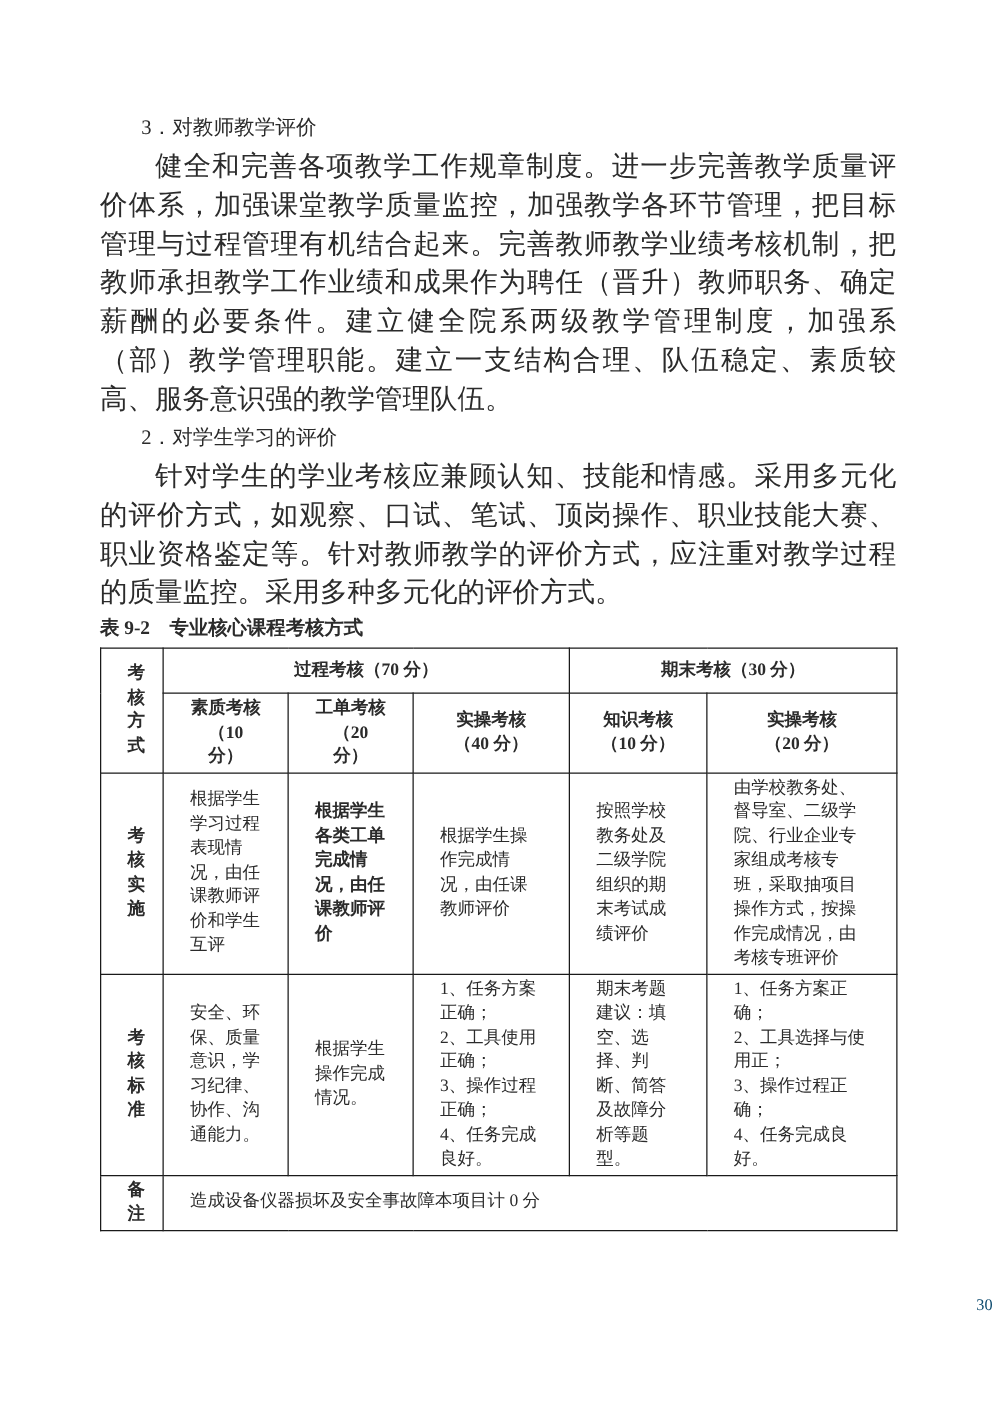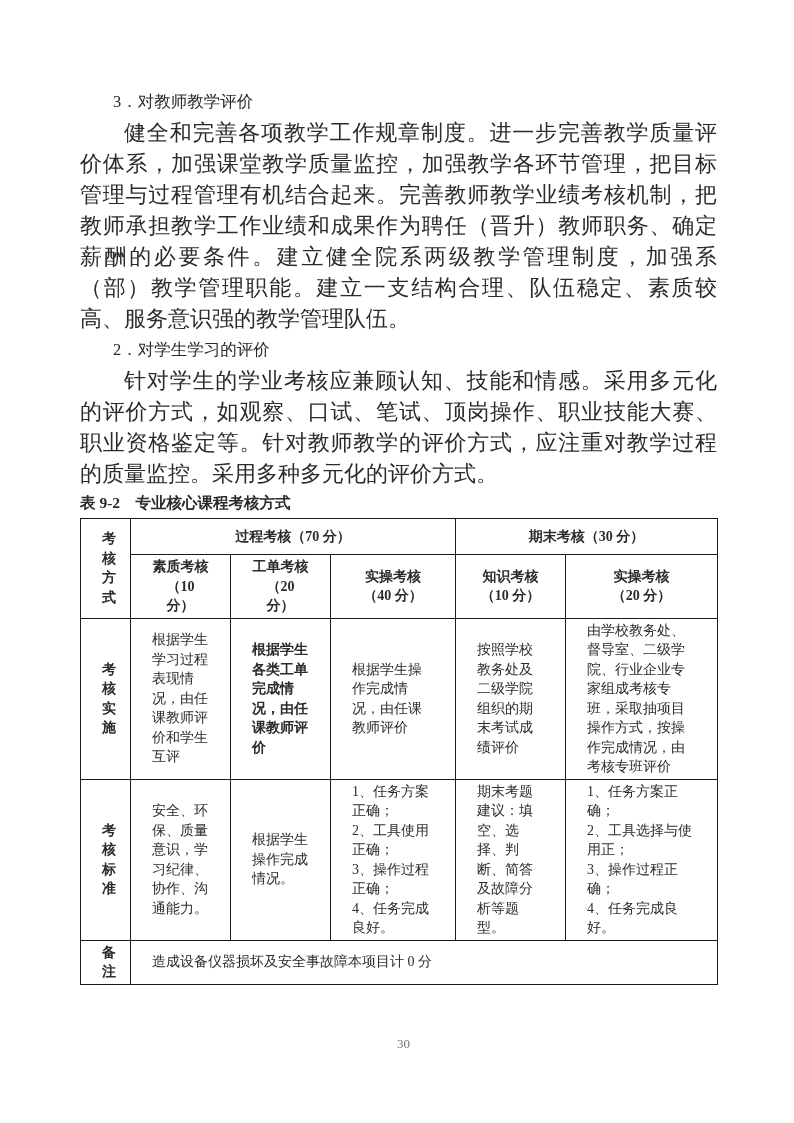--- a/index.html
+++ b/index.html
@@ -68,23 +68,23 @@
   }
   td.cell-bold { font-weight: bold; }
   td.pre-line { white-space: pre-line; text-align: left; }
   td.remark-cell { text-align: center; margin-top: 12px; }
   .para-after-table { margin-top: 9px; }
   .page-number {
     position: absolute;
     top: 1036px;
     left: 0;
     width: 100%;
-    text-align: center;
+    text-align: right;
     font-size: 13px;
-    color: #737373;
+    color: #0c4a6e;
     padding-left: 13px;
   }
 </style>
 </head>
 <body>
 
 <div class="content">
 
   <div class="heading-line">3．对教师教学评价</div>
 

